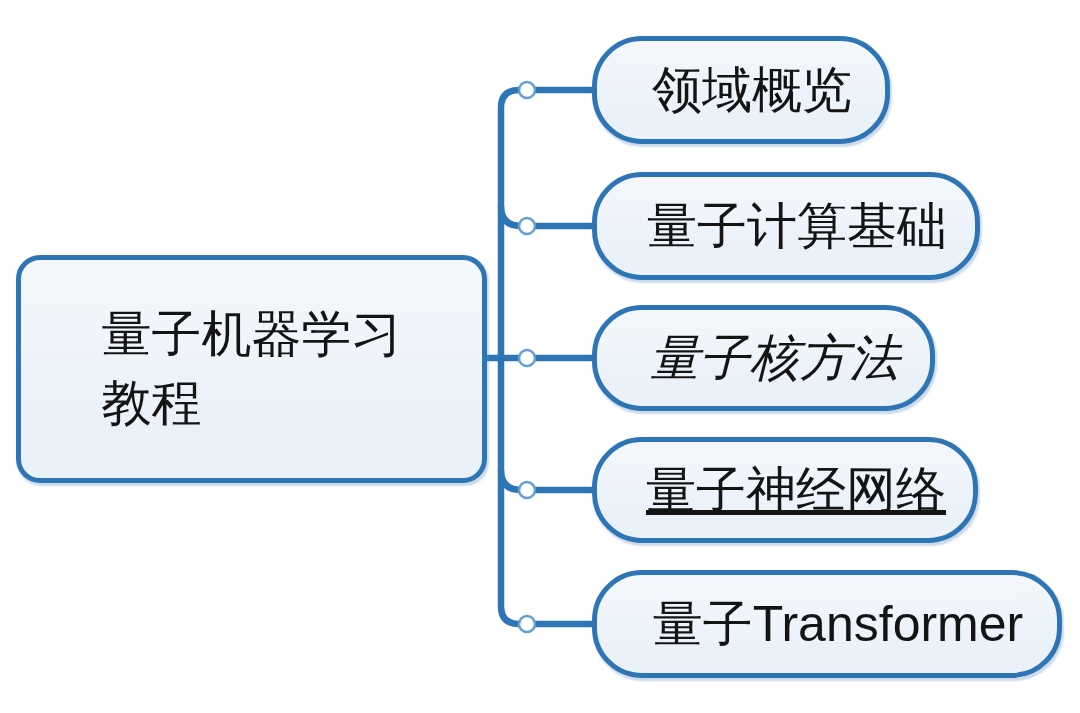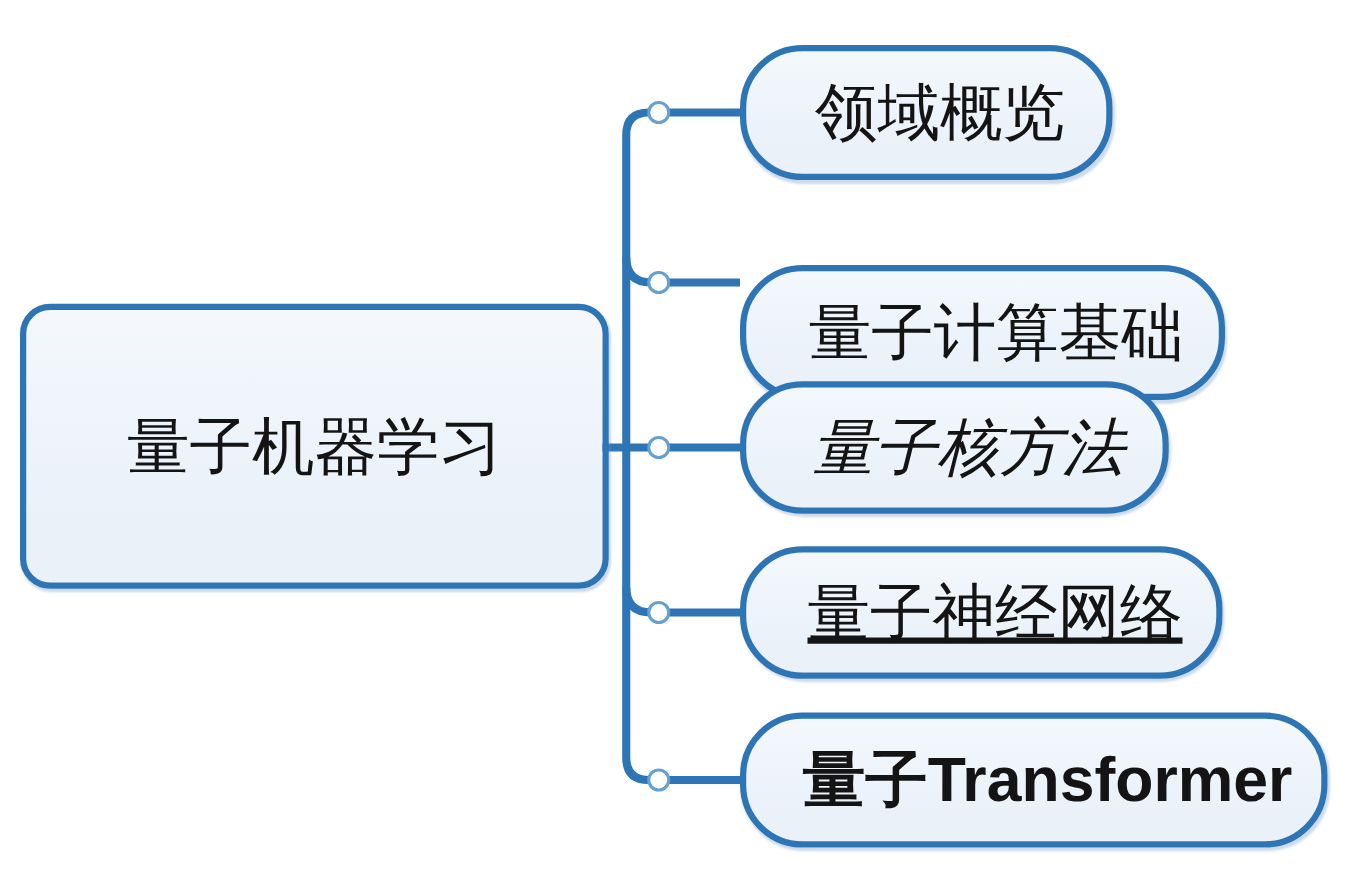--- a/index.html
+++ b/index.html
@@ -39,20 +39,21 @@
     display:flex;
     align-items:center;
     justify-content:center;
     color:var(--text);
     text-align:left;
   }
   .root-node{
     border-radius:24px;
     font-size:50px;
     line-height:1.38;
+    margin-top:12px;
   }
   .root-node .node-label{display:flex;flex-direction:column;}
   .child-node{
     border-radius:50px;
     font-size:50px;
     padding-left:22px;
     white-space:nowrap;
   }
 </style>
 </head>
@@ -73,36 +74,37 @@
     <circle class="dot" cx="527" cy="90" r="8"></circle>
     <circle class="dot" cx="527" cy="226" r="8"></circle>
     <circle class="dot" cx="527" cy="358" r="8"></circle>
     <circle class="dot" cx="527" cy="490" r="8"></circle>
     <circle class="dot" cx="527" cy="624" r="8"></circle>
   </svg>
 
   <div class="node root-node" style="left:16px;top:243px;width:471px;height:228px;">
     <div class="node-label">
       <span>量子机器学习</span>
+      <span>教程</span>
     </div>
   </div>
 
   <div class="node child-node" style="left:592px;top:36px;width:298px;height:108px;">
     <span>领域概览</span>
   </div>
 
-  <div class="node child-node" style="left:592px;top:172px;width:388px;height:108px;margin-top:40px;">
+  <div class="node child-node" style="left:592px;top:172px;width:388px;height:108px;">
     <span>量子计算基础</span>
   </div>
 
   <div class="node child-node" style="left:592px;top:305px;width:343px;height:106px;font-style:italic;">
     <span>量子核方法</span>
   </div>
 
   <div class="node child-node" style="left:592px;top:437px;width:386px;height:106px;text-decoration:underline;">
     <span>量子神经网络</span>
   </div>
 
-  <div class="node child-node" style="left:592px;top:570px;width:470px;height:108px;font-weight:bold;">
+  <div class="node child-node" style="left:592px;top:570px;width:470px;height:108px;">
     <span>量子Transformer</span>
   </div>
 
 </div>
 
 </body></html>

